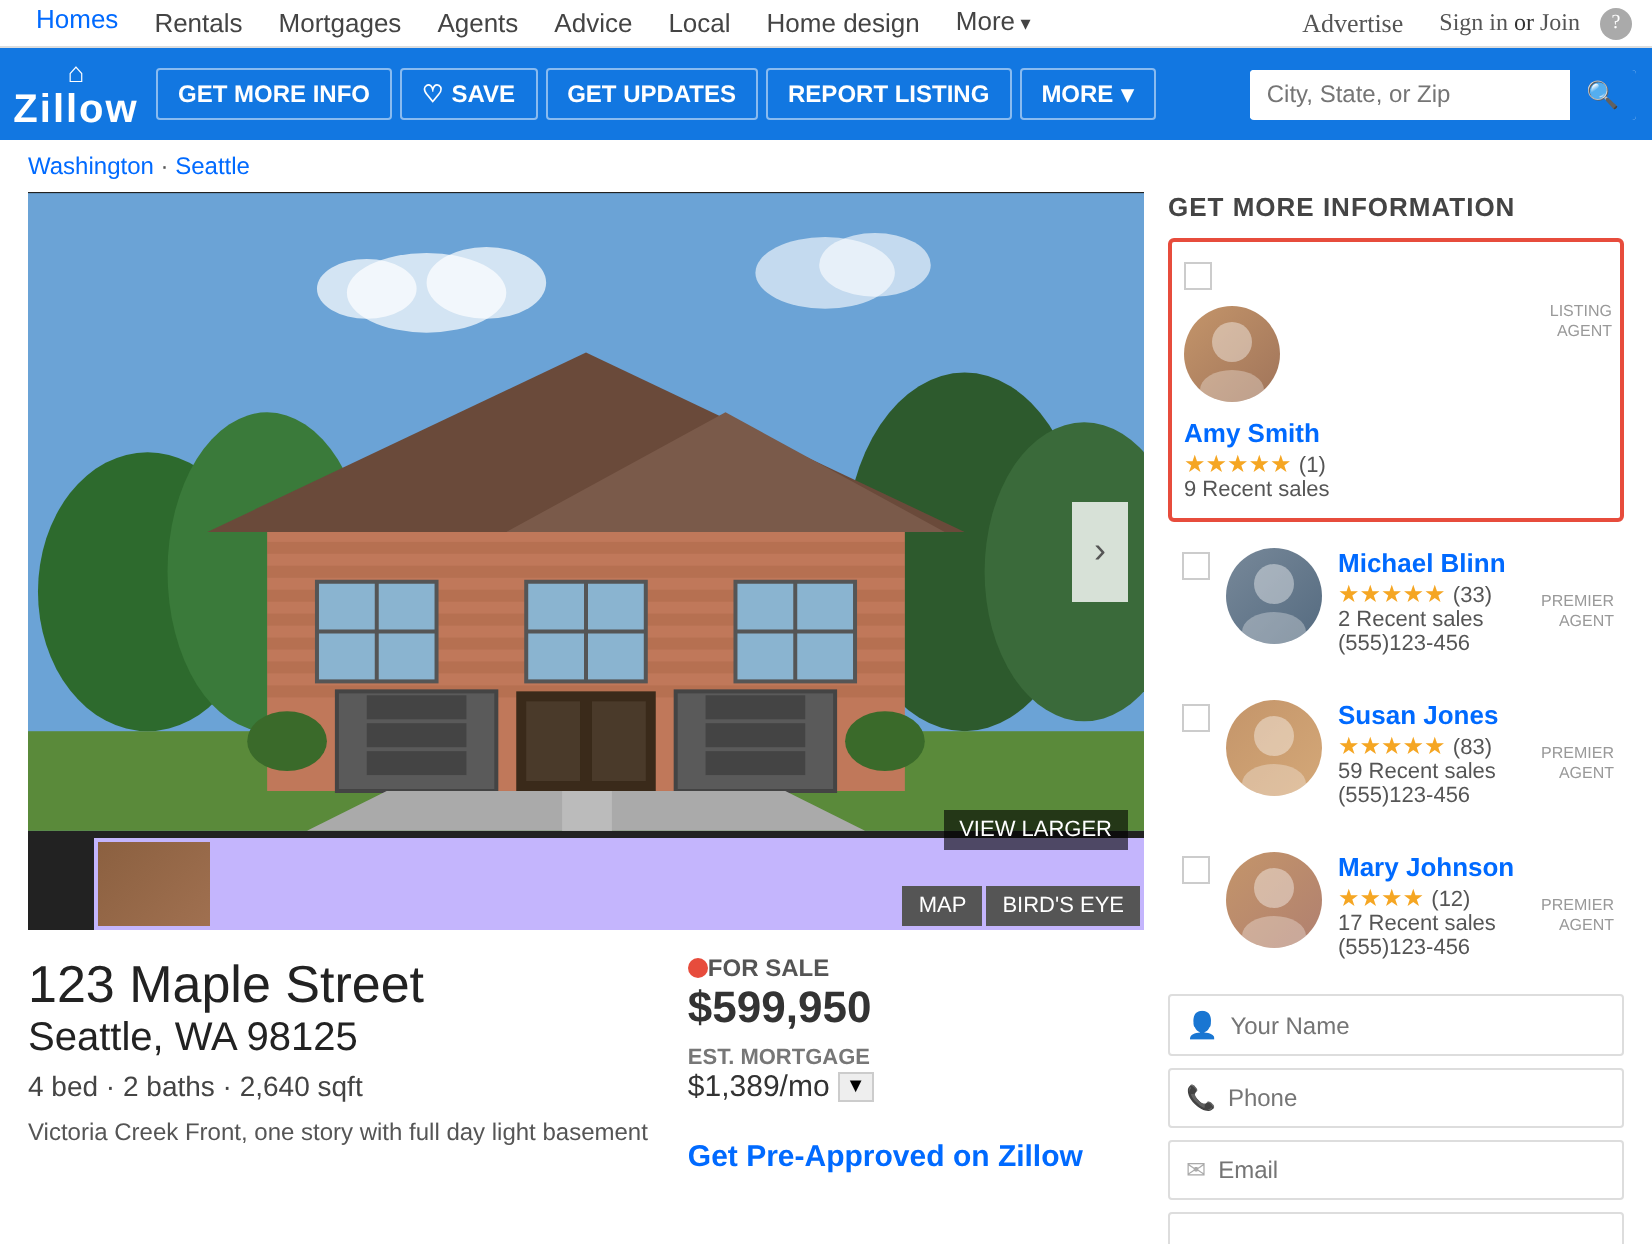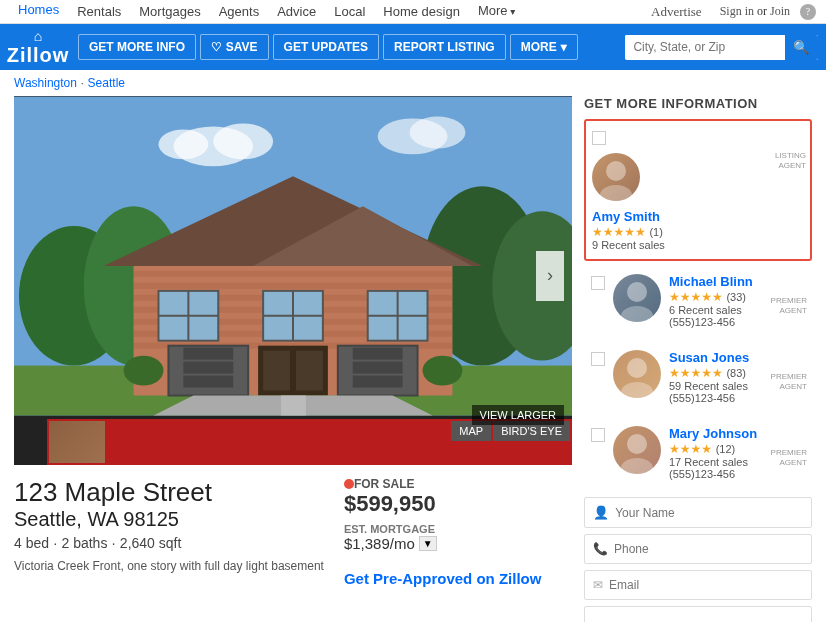--- a/index.html
+++ b/index.html
@@ -31,21 +31,21 @@
     
     .main-content { display: flex; gap: 0; padding: 0 14px 10px 14px; }
 
     
     .left-side { flex: 1; min-width: 0; }
 
     
     .image-area { position: relative; background: #222; }
     .house-svg { width: 100%; height: 320px; }
     .view-larger-btn { position: absolute; bottom: 40px; right: 8px; background: rgba(0,0,0,0.6); color: #fff; font-size: 11px; padding: 4px 8px; border: none; cursor: pointer; }
-    .image-thumbnails { display: flex; gap: 2px; background: #b91c1c; padding: 2px; align-items: flex-start; margin-left: 33px; }
+    .image-thumbnails { display: flex; gap: 2px; background: #c4b5fd; padding: 2px; align-items: flex-end; margin-left: 33px; }
     .thumb { width: 56px; height: 42px; background: #666; overflow: hidden; }
     .map-btn { margin-left: auto; background: #555; color: #fff; font-size: 11px; padding: 4px 8px; border: none; cursor: pointer; }
     .birds-eye-btn { background: #555; color: #fff; font-size: 11px; padding: 4px 8px; border: none; cursor: pointer; }
     .nav-arrow { position: absolute; right: 8px; top: 50%; transform: translateY(-60%); background: rgba(255,255,255,0.8); border: none; width: 28px; height: 50px; font-size: 18px; cursor: pointer; display: flex; align-items: center; justify-content: center; color: #555; }
 
     
     .property-info { display: flex; gap: 20px; margin-top: 12px; align-items: flex-start; }
     .property-left h1 { font-size: 26px; font-weight: normal; color: #222; line-height: 1.2; }
     .property-left h2 { font-size: 20px; font-weight: normal; color: #222; }
     .property-left .beds { font-size: 14px; color: #444; margin-top: 4px; }
@@ -277,21 +277,21 @@
       <div class="agent-checkbox"></div>
       <div class="agent-avatar avatar-michael">
         <svg width="48" height="48" viewBox="0 0 48 48">
           <circle cx="24" cy="18" r="10" fill="rgba(255,255,255,0.4)"></circle>
           <ellipse cx="24" cy="42" rx="16" ry="10" fill="rgba(255,255,255,0.3)"></ellipse>
         </svg>
       </div>
       <div class="agent-info">
         <div class="agent-name">Michael Blinn</div>
         <div><span class="stars">★★★★★</span> <span class="review-count">(33)</span></div>
-        <div class="agent-sales">6 Recent sales</div>
+        <div class="agent-sales">2 Recent sales</div>
         <div class="agent-phone">(555)123-456</div>
       </div>
       <div class="agent-badge">PREMIER<br>AGENT</div>
     </div>
         <div class="agent-card">
       <div class="agent-checkbox"></div>
       <div class="agent-avatar avatar-susan">
         <svg width="48" height="48" viewBox="0 0 48 48">
           <circle cx="24" cy="18" r="10" fill="rgba(255,255,255,0.4)"></circle>
           <ellipse cx="24" cy="42" rx="16" ry="10" fill="rgba(255,255,255,0.3)"></ellipse>

